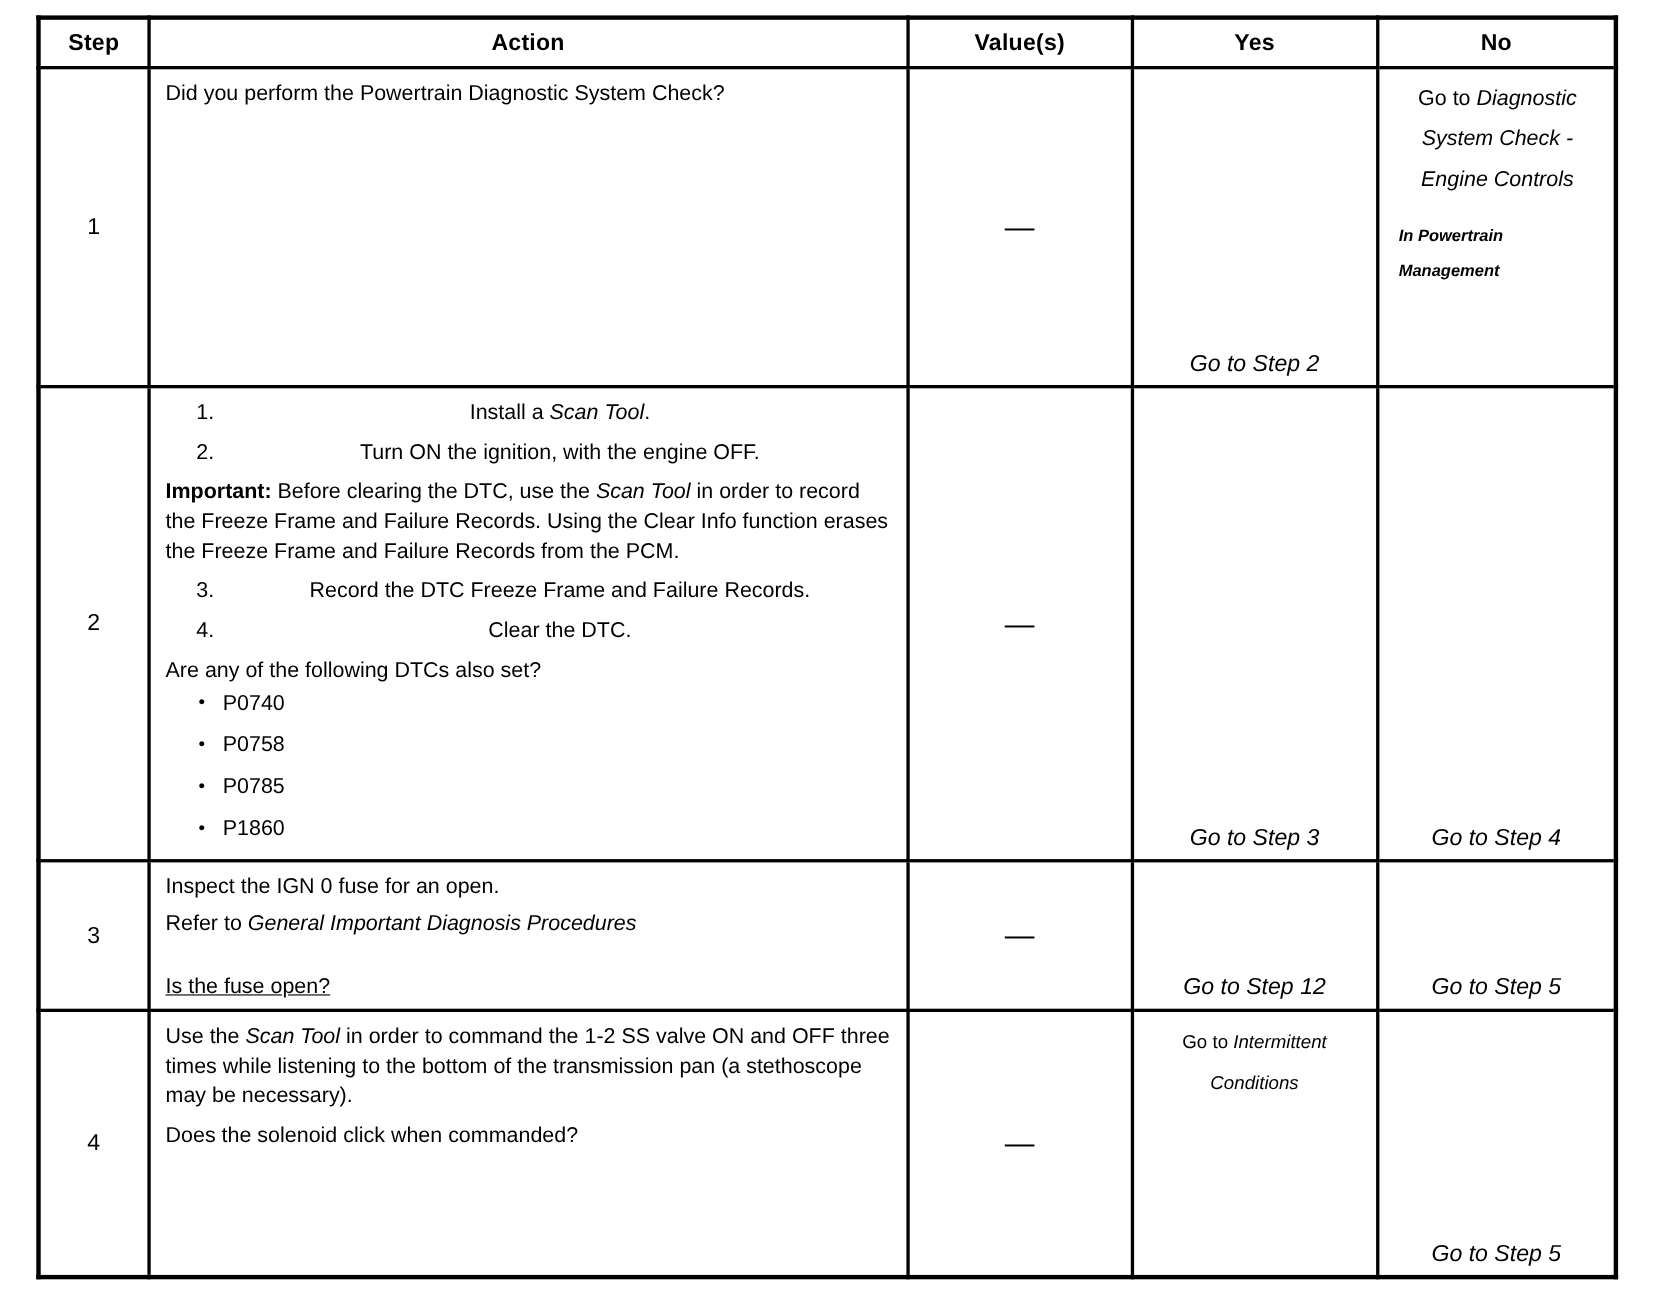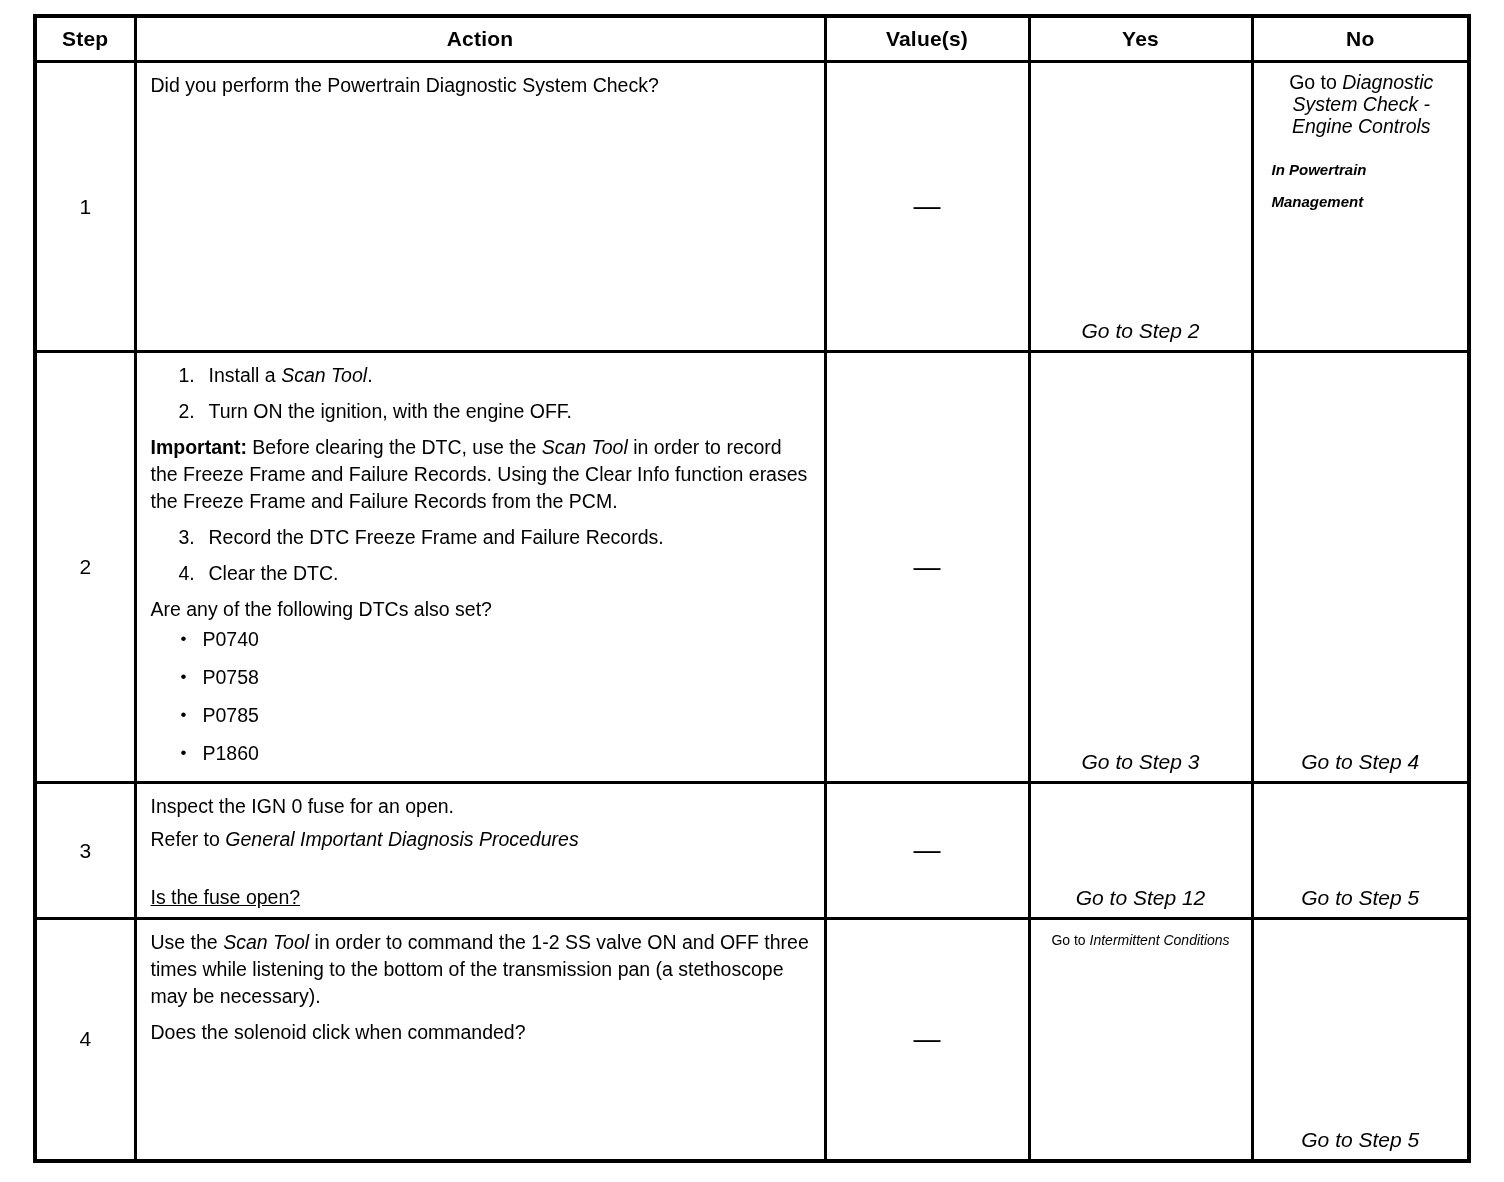--- a/index.html
+++ b/index.html
@@ -64,49 +64,49 @@
   td.goto-bottom {
     vertical-align: bottom;
     text-align: center;
     padding: 4px 8px 7px 8px;
     font-size: 21px;
   }
   td.goto-top {
     vertical-align: top;
     text-align: center;
     padding: 9px 8px 4px 8px;
-    font-size: 14px;
+    font-size: 17px;
   }
   td.no-cell-r1 {
     vertical-align: top;
     padding: 8px 10px 6px 12px;
     font-size: 19.5px;
   }
   .goto-text { font-style: italic; }
-  .goto-ref { text-align: center; line-height: 22px; }
+  .goto-ref { text-align: center; line-height: 37px; }
   .goto-ref .ref-target { font-style: italic; }
   .category {
     margin-top: 17px;
     text-align: left;
     padding-left: 6px;
     font-size: 15px;
     font-weight: bold;
     font-style: italic;
     line-height: 32px;
   }
   .q-line { margin: 0; }
   .num-item {
     display: flex;
     margin: 0 0 9px 28px;
   }
   .num-item .num {
     flex: 0 0 30px;
     text-align: left;
   }
-  .num-item .li-text { flex: 1; }
+  .num-item .li-text { flex: 1; text-align: center; }
   .important-para { margin: 9px 0 9px 0; }
   .important-para b { font-weight: bold; }
   .dtc-question { margin: 7px 0 0 0; }
   .bullet-item {
     display: flex;
     margin: 0 0 6px 30px;
     line-height: 32px;
   }
   .bullet-item .bullet {
     flex: 0 0 22px;

